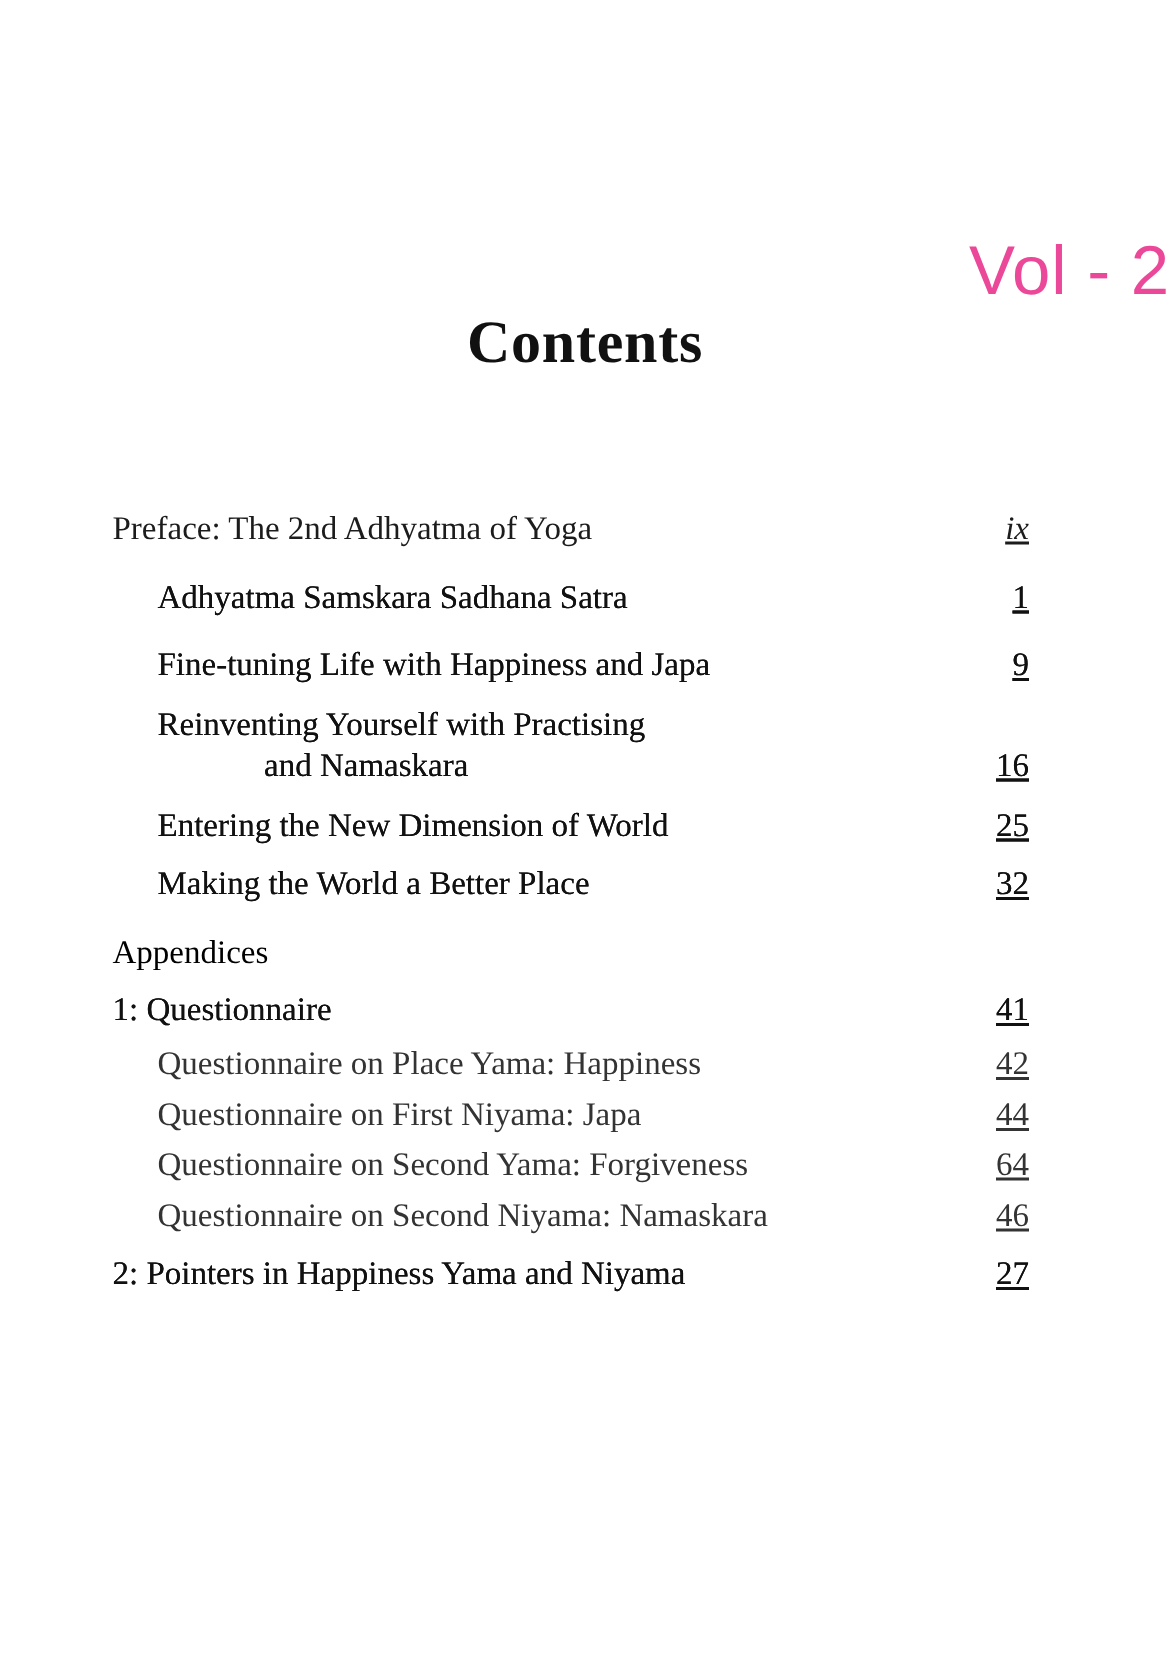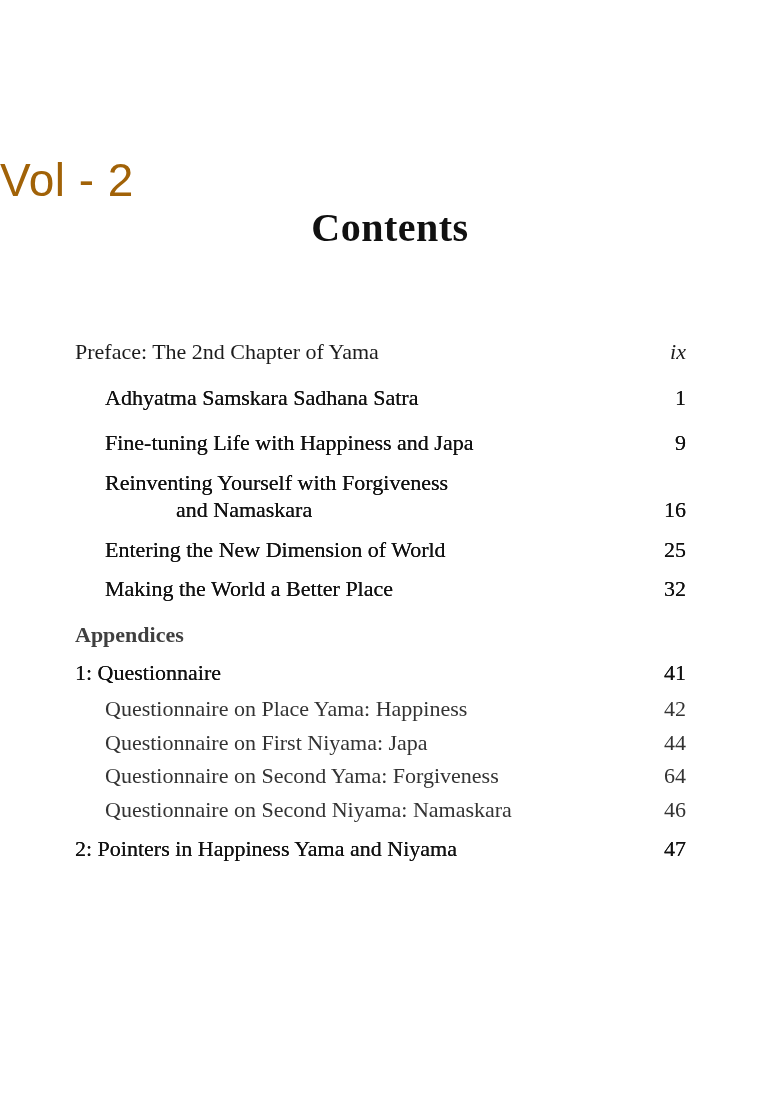--- a/index.html
+++ b/index.html
@@ -13,25 +13,25 @@
       position: relative;
       overflow: hidden;
       color: #1a1a1a;
       font-family: "Liberation Serif", "DejaVu Serif", serif;
     }
     .vol-title {
       position: absolute;
       left: 0;
       width: 780px;
       top: 152px;
-      text-align: left;
+      text-align: right;
       font-family: "Liberation Sans", "DejaVu Sans", sans-serif;
       font-size: 46px;
       line-height: 56px;
-      color: #a16207;
+      color: #ec4899;
       letter-spacing: 0.5px;
     }
     .contents-title {
       position: absolute;
       left: 0;
       width: 780px;
       top: 203px;
       text-align: center;
       font-family: "Liberation Serif", "DejaVu Serif", serif;
       font-weight: bold;
@@ -57,61 +57,62 @@
     .row .title {
       position: absolute;
       left: 0;
       white-space: nowrap;
     }
     .row .page {
       position: absolute;
       right: 0;
       white-space: nowrap;
       text-align: center;
+      text-decoration: underline;
     }
     .row.chapter { color: #111; text-shadow: 0 0 0.4px #111; }
     .row.sub { color: #333; }
     .row .title.indent1 { left: 30px; }
     .row .title.indent2 { left: 58px; margin-left: 43px; }
     .italic { font-style: italic; }
     .section-heading {
       position: absolute;
       left: 0;
       font-size: 22px;
       line-height: 26px;
-      font-weight: bold;
-      color: #404040;
+      font-weight: normal;
+      color: #000000;
       white-space: nowrap;
     }
   </style>
 </head>
 <body>
 
 <div class="vol-title">Vol - 2</div>
 <div class="contents-title">Contents</div>
 
 <div class="toc">
 
   <div class="row" style="top:339px;">
-    <span class="title">Preface: The 2nd Chapter of Yama</span>
+    <span class="title">Preface: The 2nd Adhyatma of Yoga</span>
     <span class="page italic">ix</span>
   </div>
 
   <div class="row chapter" style="top:385px;">
     <span class="title indent1">Adhyatma Samskara Sadhana Satra</span>
     <span class="page">1</span>
   </div>
 
   <div class="row chapter" style="top:430px;">
     <span class="title indent1">Fine-tuning Life with Happiness and Japa</span>
     <span class="page">9</span>
   </div>
 
   <div class="row chapter" style="top:470px;">
-    <span class="title indent1">Reinventing Yourself with Forgiveness</span>
+    <span class="title indent1">Reinventing Yourself with Practising</span>
   </div>
   <div class="row chapter" style="top:497px;">
     <span class="title indent2">and Namaskara</span>
     <span class="page">16</span>
   </div>
 
   <div class="row chapter" style="top:537px;">
     <span class="title indent1">Entering the New Dimension of World</span>
     <span class="page">25</span>
   </div>
@@ -143,16 +144,16 @@
     <span class="page">64</span>
   </div>
 
   <div class="row sub" style="top:797px;">
     <span class="title indent1">Questionnaire on Second Niyama: Namaskara</span>
     <span class="page">46</span>
   </div>
 
   <div class="row chapter" style="top:836px;">
     <span class="title">2: Pointers in Happiness Yama and Niyama</span>
-    <span class="page">47</span>
+    <span class="page">27</span>
   </div>
 
 </div>
 
 </body></html>

